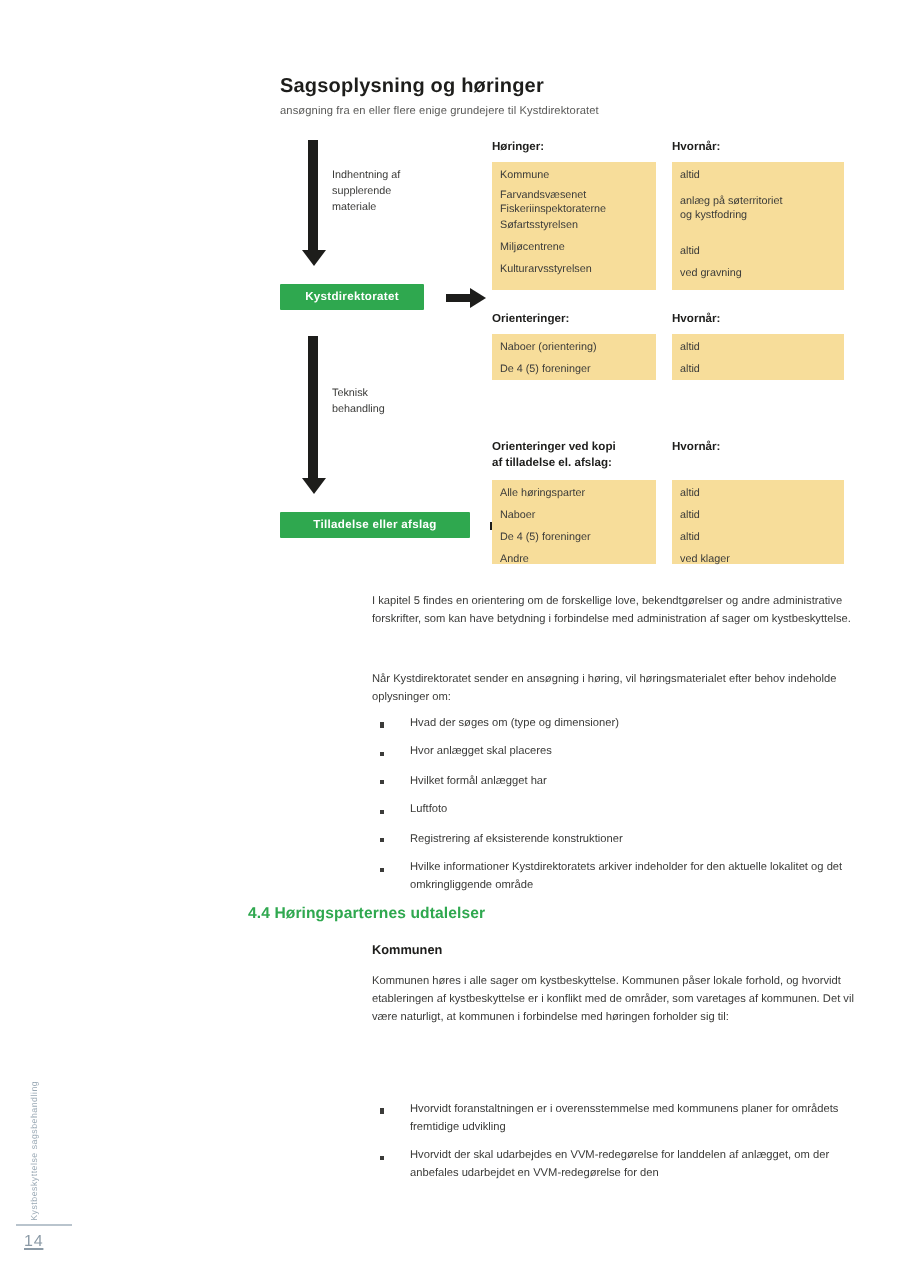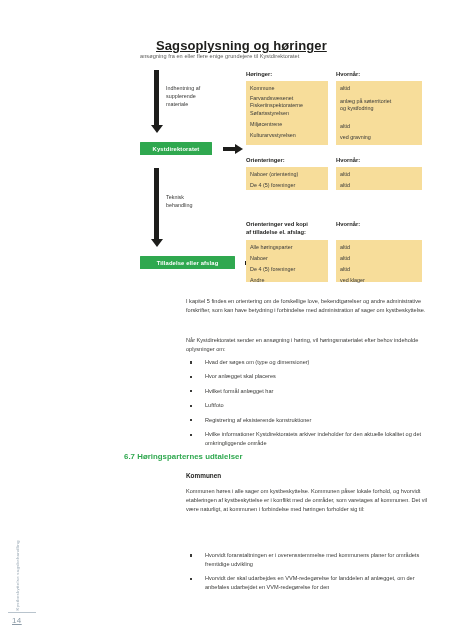--- a/index.html
+++ b/index.html
@@ -65,27 +65,26 @@
   .content {
     position: absolute;
     left: 140px;
     top: 0;
     width: 292px;
     height: 640px;
   }
 
   .doc-title {
     position: absolute;
-    left: 16px;
+    left: 0;
     top: 38px;
-    font-size: 13px;
+    font-size: 10px;
     font-weight: bold;
     color: #1d1d1b;
     letter-spacing: 0.1px;
-    text-decoration: underline;
   }
   .doc-subtitle {
     position: absolute;
     left: 0;
     top: 53px;
     font-size: 5.6px;
     color: #5a5a58;
     letter-spacing: 0.05px;
   }
 
@@ -321,21 +320,21 @@
 
     <ul class="bullets" style="left:46px; top:358px;">
       <li>Hvad der søges om (type og dimensioner)</li>
       <li>Hvor anlægget skal placeres</li>
       <li>Hvilket formål anlægget har</li>
       <li>Luftfoto</li>
       <li>Registrering af eksisterende konstruktioner</li>
       <li>Hvilke informationer Kystdirektoratets arkiver indeholder for den aktuelle lokalitet og det omkringliggende område</li>
     </ul>
 
-    <div class="section-head" style="left:-16px; top:452px;">6.7 Høringsparternes udtalelser</div>
+    <div class="section-head" style="left:-16px; top:452px;">4.4 Høringsparternes udtalelser</div>
 
     <div class="sub-head" style="left:46px; top:472px;">Kommunen</div>
 
     <div class="para" style="left:46px; top:487px;">Kommunen høres i alle sager om kystbeskyttelse. Kommunen påser lokale forhold, og hvorvidt etableringen af kystbeskyttelse er i konflikt med de områder, som varetages af kommunen. Det vil være naturligt, at kommunen i forbindelse med høringen forholder sig til:</div>
 
     <ul class="bullets" style="left:46px; top:551px;">
       <li>Hvorvidt foranstaltningen er i overensstemmelse med kommunens planer for områdets fremtidige udvikling</li>
       <li>Hvorvidt der skal udarbejdes en VVM-redegørelse for landdelen af anlægget, om der anbefales udarbejdet en VVM-redegørelse for den</li>
     </ul>
 

